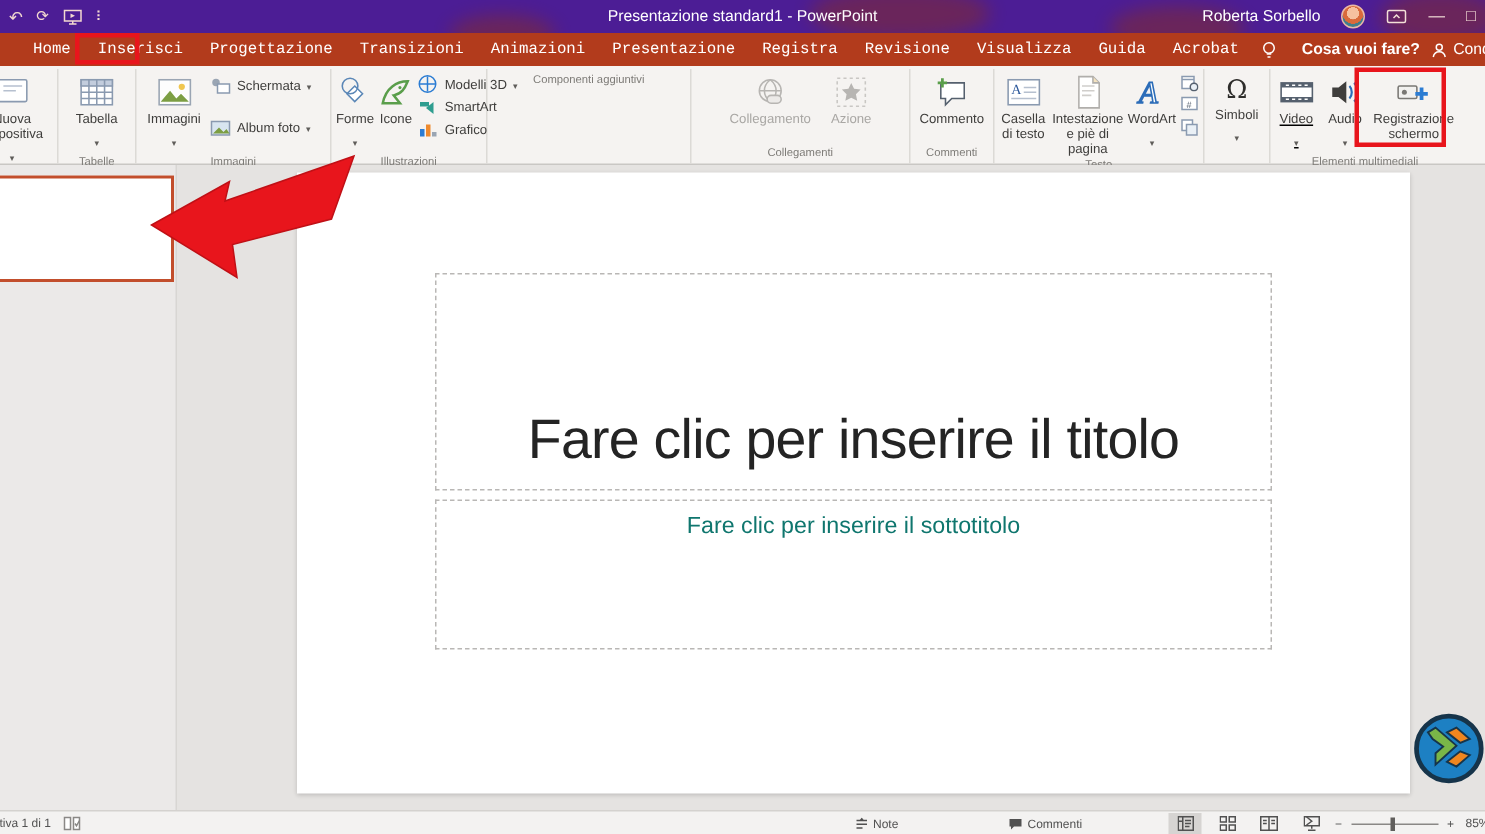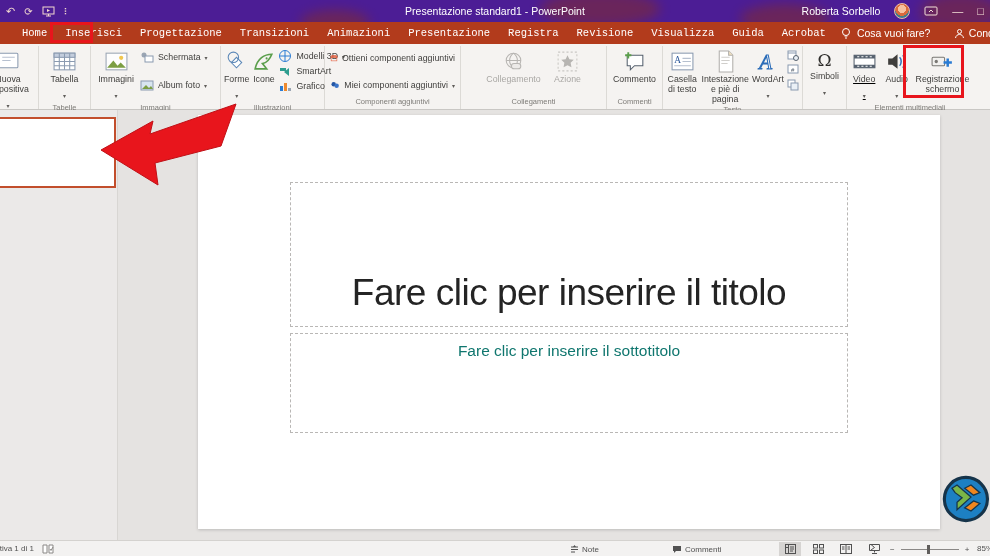--- a/index.html
+++ b/index.html
@@ -14,21 +14,21 @@
   .undo::after{content:"\21B6";} .redo::after{content:"\27F3"; font-size:10px;}
   .dots::after{content:"\2807"; font-size:9px;}
   .tb-title { position:absolute; left:0; right:0; top:0; height:22px; line-height:22px; text-align:center; color:#fff; font-size:10.5px; z-index:2; }
   .tb-right { position:absolute; right:6px; top:0; height:22px; display:flex; align-items:center; gap:14px; color:#fff; font-size:10.5px; z-index:2; }
   .avatar { width:16px; height:16px; border-radius:50%; background:radial-gradient(circle at 50% 35%, #f6c1a0 0 35%, #d96a3b 36% 60%, #3f7d8c 61% 100%); border:1px solid #e9b9a7; }
   .winglyph { color:#f4e0d8; font-size:11px; }
 
   
   .menubar { position:absolute; left:0; top:22px; width:990px; height:22px; background:#b23b1c; display:flex; align-items:center; padding-left:13px; color:#fff; font-size:10.5px; overflow:hidden; }
   .mtab { padding:0 9px; line-height:22px; white-space:nowrap; cursor:default;font-family:Liberation Mono, monospace; }
-  .search-wrap { display:flex; align-items:flex-start; gap:6px; margin-left:6px; white-space:nowrap; }
+  .search-wrap { display:flex; align-items:flex-start; gap:17px; margin-left:6px; white-space:nowrap;font-weight:bold; }
   .share { position:absolute; right:-22px; top:0; height:22px; display:flex; align-items:center; gap:4px; white-space:nowrap; }
 
   
   .ribbon { position:absolute; left:0; top:44px; width:990px; height:66px; background:#f5f3f1; border-bottom:1px solid #c9c7c4; display:flex; padding-top:2px; }
   .rgroup { display:flex; flex-direction:column; border-right:1px solid #dcdad6; padding:1px 3px 0 3px; }
   .grow { display:flex; align-items:flex-start; gap:2px; flex:1; }
   .glabel { height:13px; line-height:12px; font-size:7.5px; color:#7d7b77; text-align:center; white-space:nowrap; }
   .bigbtn { display:flex; flex-direction:column; align-items:center; justify-content:flex-start; padding-top:2px; cursor:default; }
   .blabel { font-size:8.8px; line-height:10px; color:#3f3e3c; text-align:center; }
   .chev::after { content:"\25BE"; font-size:6px; color:#5f5d5a; line-height:6px; }
@@ -240,38 +240,20 @@
               <rect x="10" y="9" width="3" height="3" fill="#9aa5b3"></rect>
             </svg>
           <span>Grafico</span>
         </div>
       </div>
     </div>
     <div class="glabel">Illustrazioni</div>
   </div>
 
   <div class="rgroup" style="width:136px;">
-    <div class="grow" style="flex-direction:column; justify-content:space-between; padding:4px 2px; align-items:stretch; height:48px;">
-      <div class="smallbtn">
-        <svg class="icon16" viewBox="0 0 14 14">
-            <path d="M1 4h12v2H1z" fill="#e45b3a"></path>
-            <rect x="2" y="6" width="10" height="6" fill="none" stroke="#e45b3a"></rect>
-            <path d="M3 2h8l2 2H1z" fill="#e45b3a"></path>
-          </svg>
-        <span>Ottieni componenti aggiuntivi</span>
-      </div>
-      <div class="smallbtn">
-        <svg class="icon16" viewBox="0 0 14 14">
-            <circle cx="5" cy="6" r="3" fill="#2456a4"></circle>
-            <circle cx="9" cy="8" r="3" fill="#3a74c9"></circle>
-          </svg>
-        <span>Miei componenti aggiuntivi</span>
-        <span class="chev"></span>
-      </div>
-    </div>
     <div class="glabel">Componenti aggiuntivi</div>
   </div>
 
   <div class="rgroup" style="width:146px;">
     <div class="grow" style="justify-content:center; gap:6px;">
       <div class="bigbtn disabled" style="width:62px;">
         <svg class="icon24" viewBox="0 0 24 24">
             <circle cx="12" cy="11" r="7" fill="none" stroke="#b7b5b2"></circle>
             <path d="M5 11h14M12 4c-5 4-5 10 0 14M12 4c5 4 5 10 0 14" fill="none" stroke="#b7b5b2"></path>
             <rect x="10" y="14" width="9" height="5" rx="2.5" fill="#eceae8" stroke="#b7b5b2"></rect>

